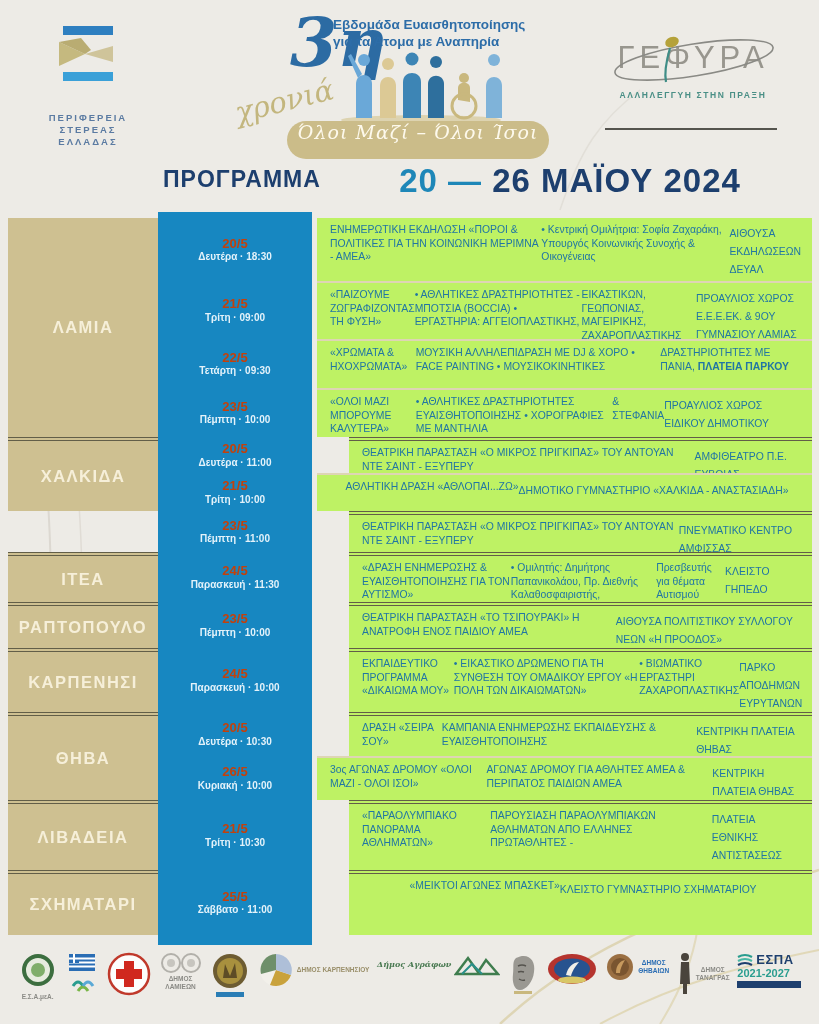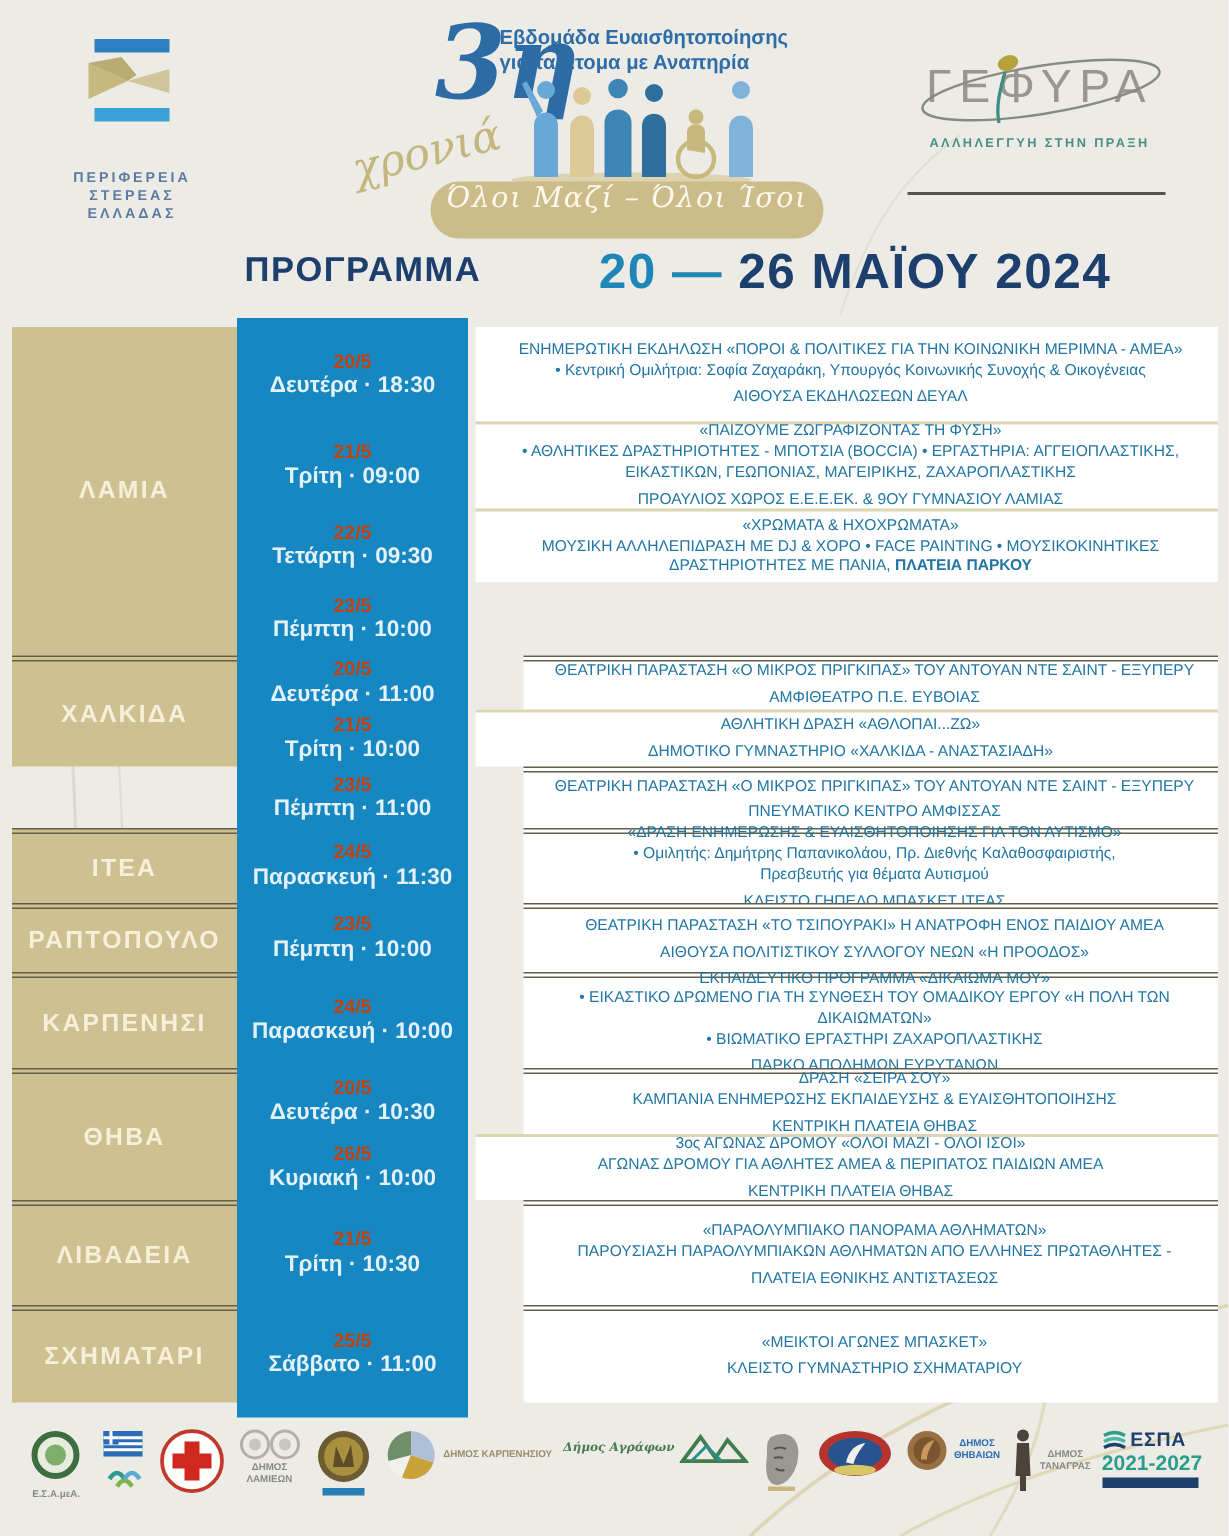--- a/index.html
+++ b/index.html
@@ -39,38 +39,38 @@
   .blue-strip{position:absolute;left:158px;top:212px;width:154px;height:733px;background:#1787c1;}
   .schedule{position:absolute;left:8px;top:218px;width:804px;}
   .section{display:grid;grid-template-columns:150px 154px 5px 495px;box-sizing:border-box;}
   .city-cell{grid-column:1;background:#cec091;display:flex;align-items:center;justify-content:center;
              box-sizing:border-box;}
   .city-cell span{font-size:16.5px;font-weight:bold;letter-spacing:1.5px;color:#f6efd9;}
   .section+ .section .city-cell{border-top:4px double #625e48;}
   .date-cell{grid-column:2;display:flex;flex-direction:column;align-items:center;justify-content:center;
              box-sizing:border-box;}
   .date-cell .d{font-size:13px;font-weight:700;color:#c2410c;line-height:1.05;}
-  .date-cell .dt{font-size:15px;font-weight:bold;color:#e3f2fa;margin-top:1px;}
-  .content-cell{grid-column:4;background:#ffffff;box-sizing:border-box;padding:5px 8px 5px 13px;
-                display:flex;flex-direction:column;justify-content:center;text-align:center;}
+  .date-cell .dt{font-size:10px;font-weight:bold;color:#e3f2fa;margin-top:1px;}
+  .content-cell{grid-column:4;background:#bef264;box-sizing:border-box;padding:5px 8px 5px 13px;
+                display:flex;flex-direction:row;justify-content:center;}
   .content-cell.next{border-top:2px solid #ded5b4;}
   .section+ .section .content-cell.first{border-top:4px double #625e48;margin-left:32px;}
   .ev{font-size:10.4px;line-height:1.32;color:#2176a3;} .ev .loc{font-weight:bold;}
 
   
   .footer{position:absolute;left:0;top:952px;width:819px;height:70px;display:flex;
           align-items:flex-start;justify-content:space-evenly;padding:0 10px;box-sizing:border-box;}
   .logo-item{display:flex;flex-direction:column;align-items:center;gap:1px;}
   .logo-item .cap{font-size:6.5px;font-weight:bold;color:#8a8a85;line-height:1.2;text-align:center;
                   white-space:pre-line;}
   .logo-row2{display:flex;align-items:center;gap:3px;}
   .espa{display:flex;flex-direction:column;align-items:flex-start;}
   .espa .top{display:flex;align-items:center;gap:3px;}
   .espa .w1{font-size:13px;font-weight:800;color:#1d3f6e;letter-spacing:.5px;}
-  .espa .w2{font-size:14px;font-weight:bold;color:#2a9d8f;}
+  .espa .w2{font-size:11px;font-weight:bold;color:#2a9d8f;}
   .espa .bar{width:64px;height:7px;background:#1d3f6e;margin-top:2px;}
 </style>
 </head>
 <body>
 
 <div class="poster">
 
   <svg class="deco" width="819" height="1024">
     <path d="M30,280 C40,420 55,520 50,640" stroke="#dcd8d1" stroke-width="2" fill="none"></path>
     <path d="M60,300 C72,430 88,540 80,660" stroke="#e0dcd5" stroke-width="1.5" fill="none"></path>
@@ -178,20 +178,26 @@
         </div>
         <div class="content-cell next" style="grid-row: 3;">
           <div class="ev t">«ΧΡΩΜΑΤΑ &amp; ΗΧΟΧΡΩΜΑΤΑ»</div>
           <div class="ev">ΜΟΥΣΙΚΗ ΑΛΛΗΛΕΠΙΔΡΑΣΗ ΜΕ DJ &amp; ΧΟΡΟ • FACE PAINTING • ΜΟΥΣΙΚΟΚΙΝΗΤΙΚΕΣ</div>
           <div class="ev">ΔΡΑΣΤΗΡΙΟΤΗΤΕΣ ΜΕ ΠΑΝΙΑ, <span class="ev loc">ΠΛΑΤΕΙΑ ΠΑΡΚΟΥ</span></div>
         </div>
         <div class="date-cell" style="grid-row: 4;">
           <span class="d">23/5</span>
           <span class="dt">Πέμπτη · 10:00</span>
         </div>
+        <div class="content-cell next" style="grid-row: 4;">
+          <div class="ev t">«ΟΛΟΙ ΜΑΖΙ ΜΠΟΡΟΥΜΕ ΚΑΛΥΤΕΡΑ»</div>
+          <div class="ev">• ΑΘΛΗΤΙΚΕΣ ΔΡΑΣΤΗΡΙΟΤΗΤΕΣ ΕΥΑΙΣΘΗΤΟΠΟΙΗΣΗΣ • ΧΟΡΟΓΡΑΦΙΕΣ ΜΕ ΜΑΝΤΗΛΙΑ</div>
+          <div class="ev">&amp; ΣΤΕΦΑΝΙΑ</div>
+          <div><span class="ev loc">ΠΡΟΑΥΛΙΟΣ ΧΩΡΟΣ ΕΙΔΙΚΟΥ ΔΗΜΟΤΙΚΟΥ ΣΧΟΛΕΙΟΥ ΛΑΜΙΑΣ</span></div>
+        </div>
       </div>
       <div class="section" style="grid-template-rows: 36px 38px;">
         <div class="city-cell" style="grid-row: 1 / span 2;">
           <span>ΧΑΛΚΙΔΑ</span>
         </div>
         <div class="date-cell" style="grid-row: 1;">
           <span class="d">20/5</span>
           <span class="dt">Δευτέρα · 11:00</span>
         </div>
         <div class="content-cell first" style="grid-row: 1;">

